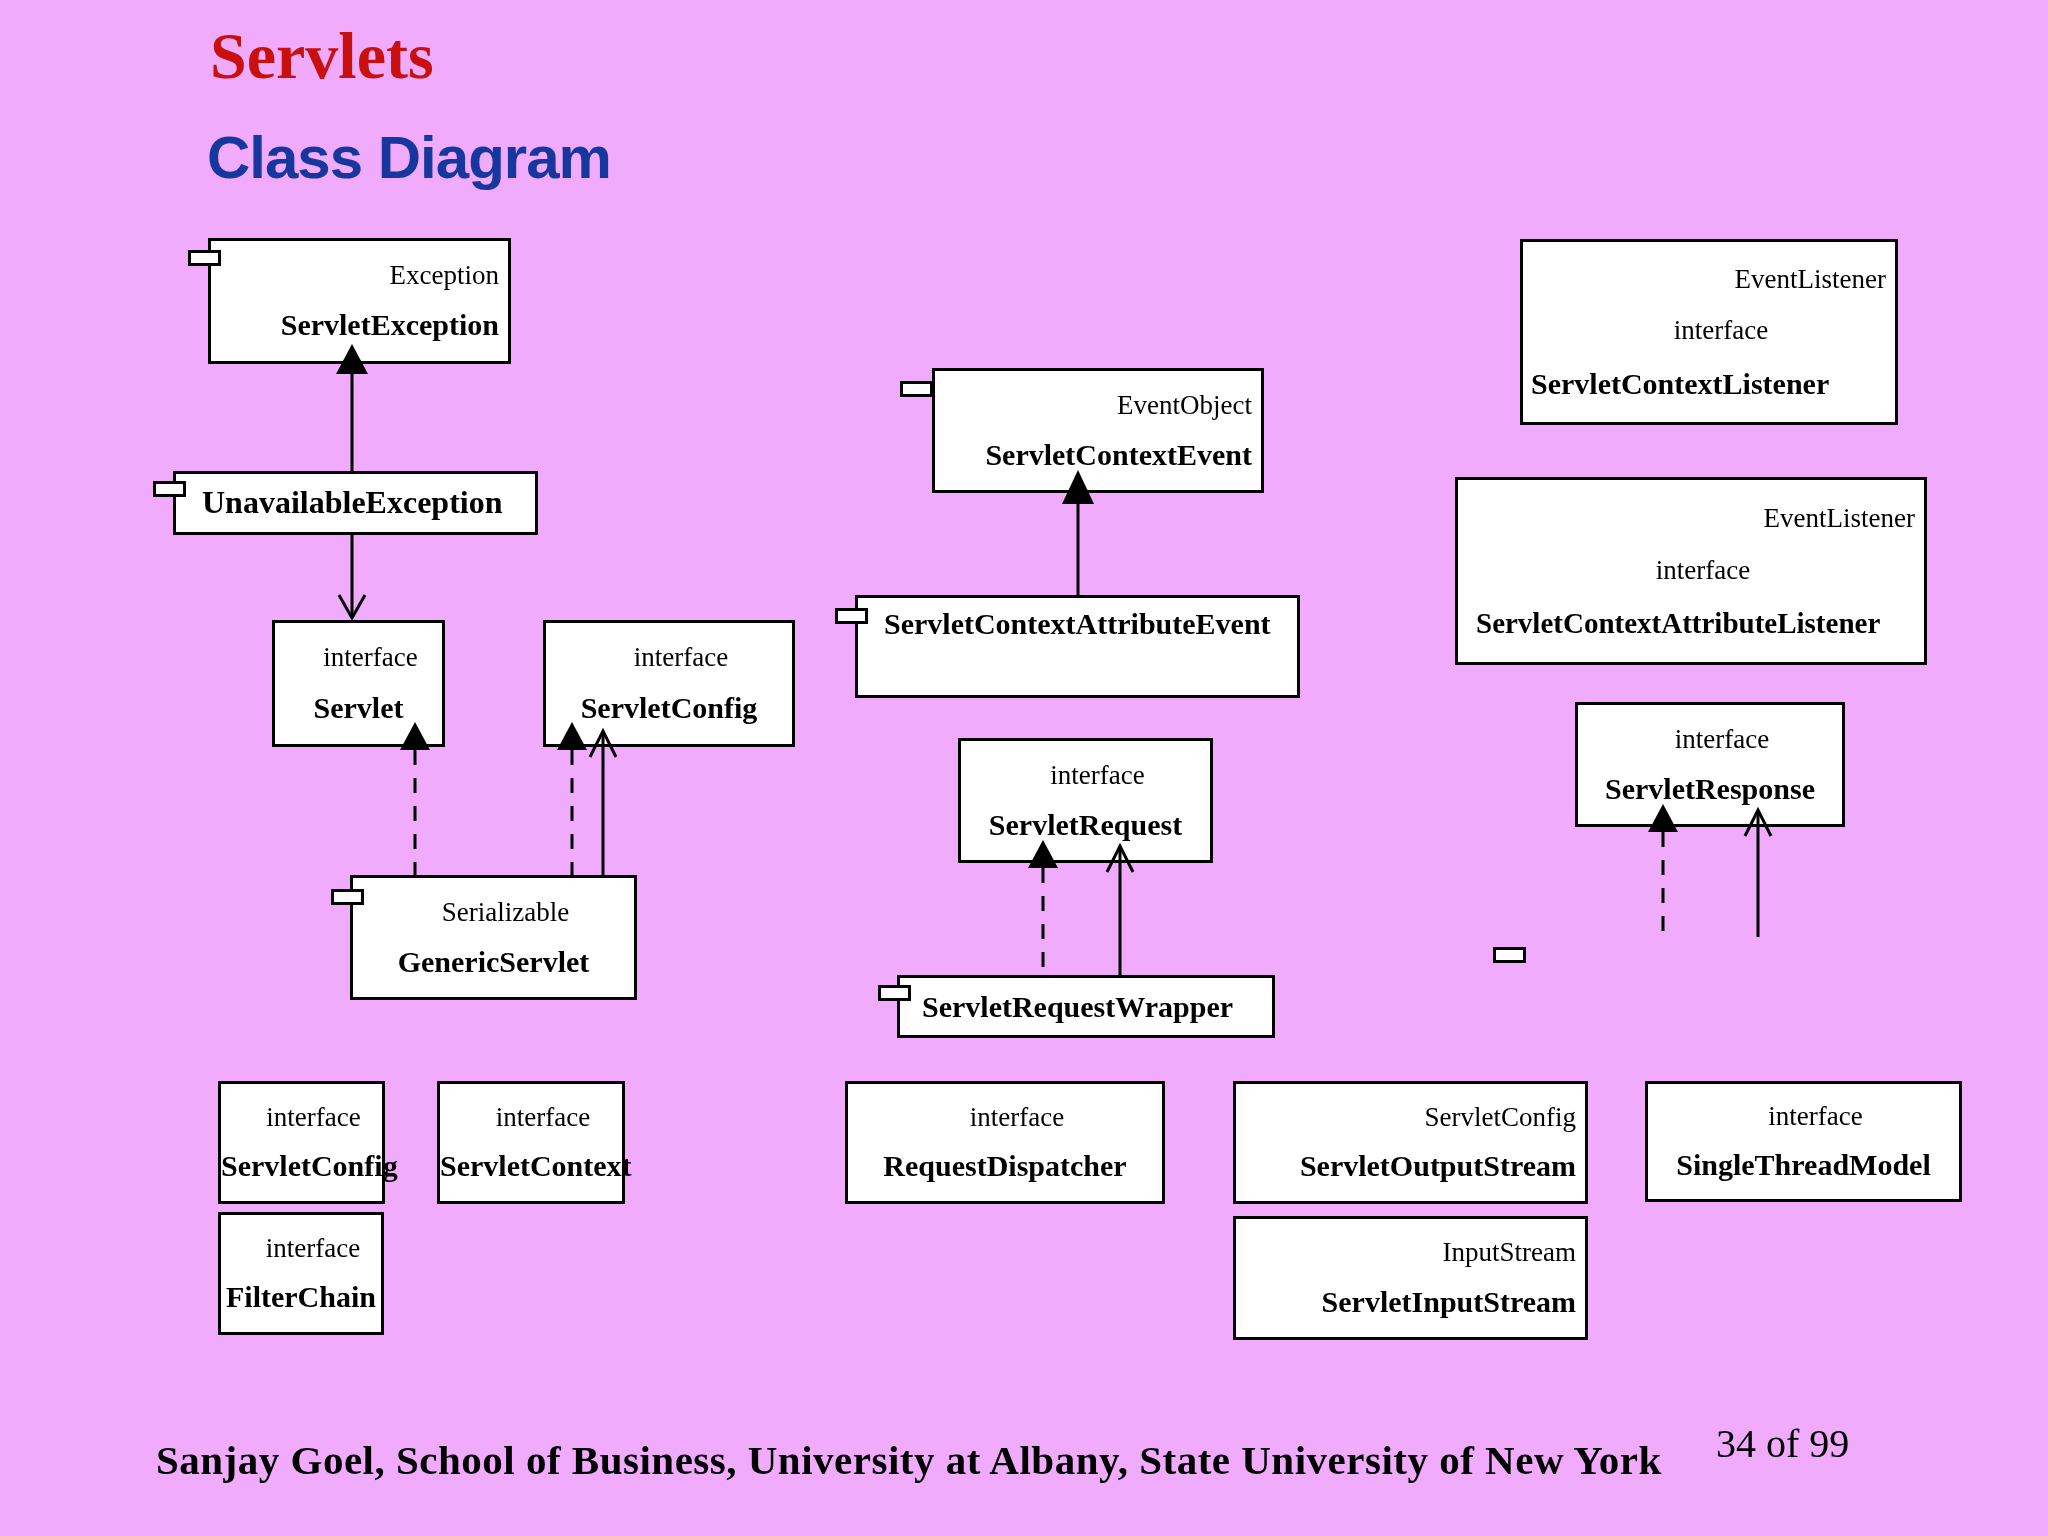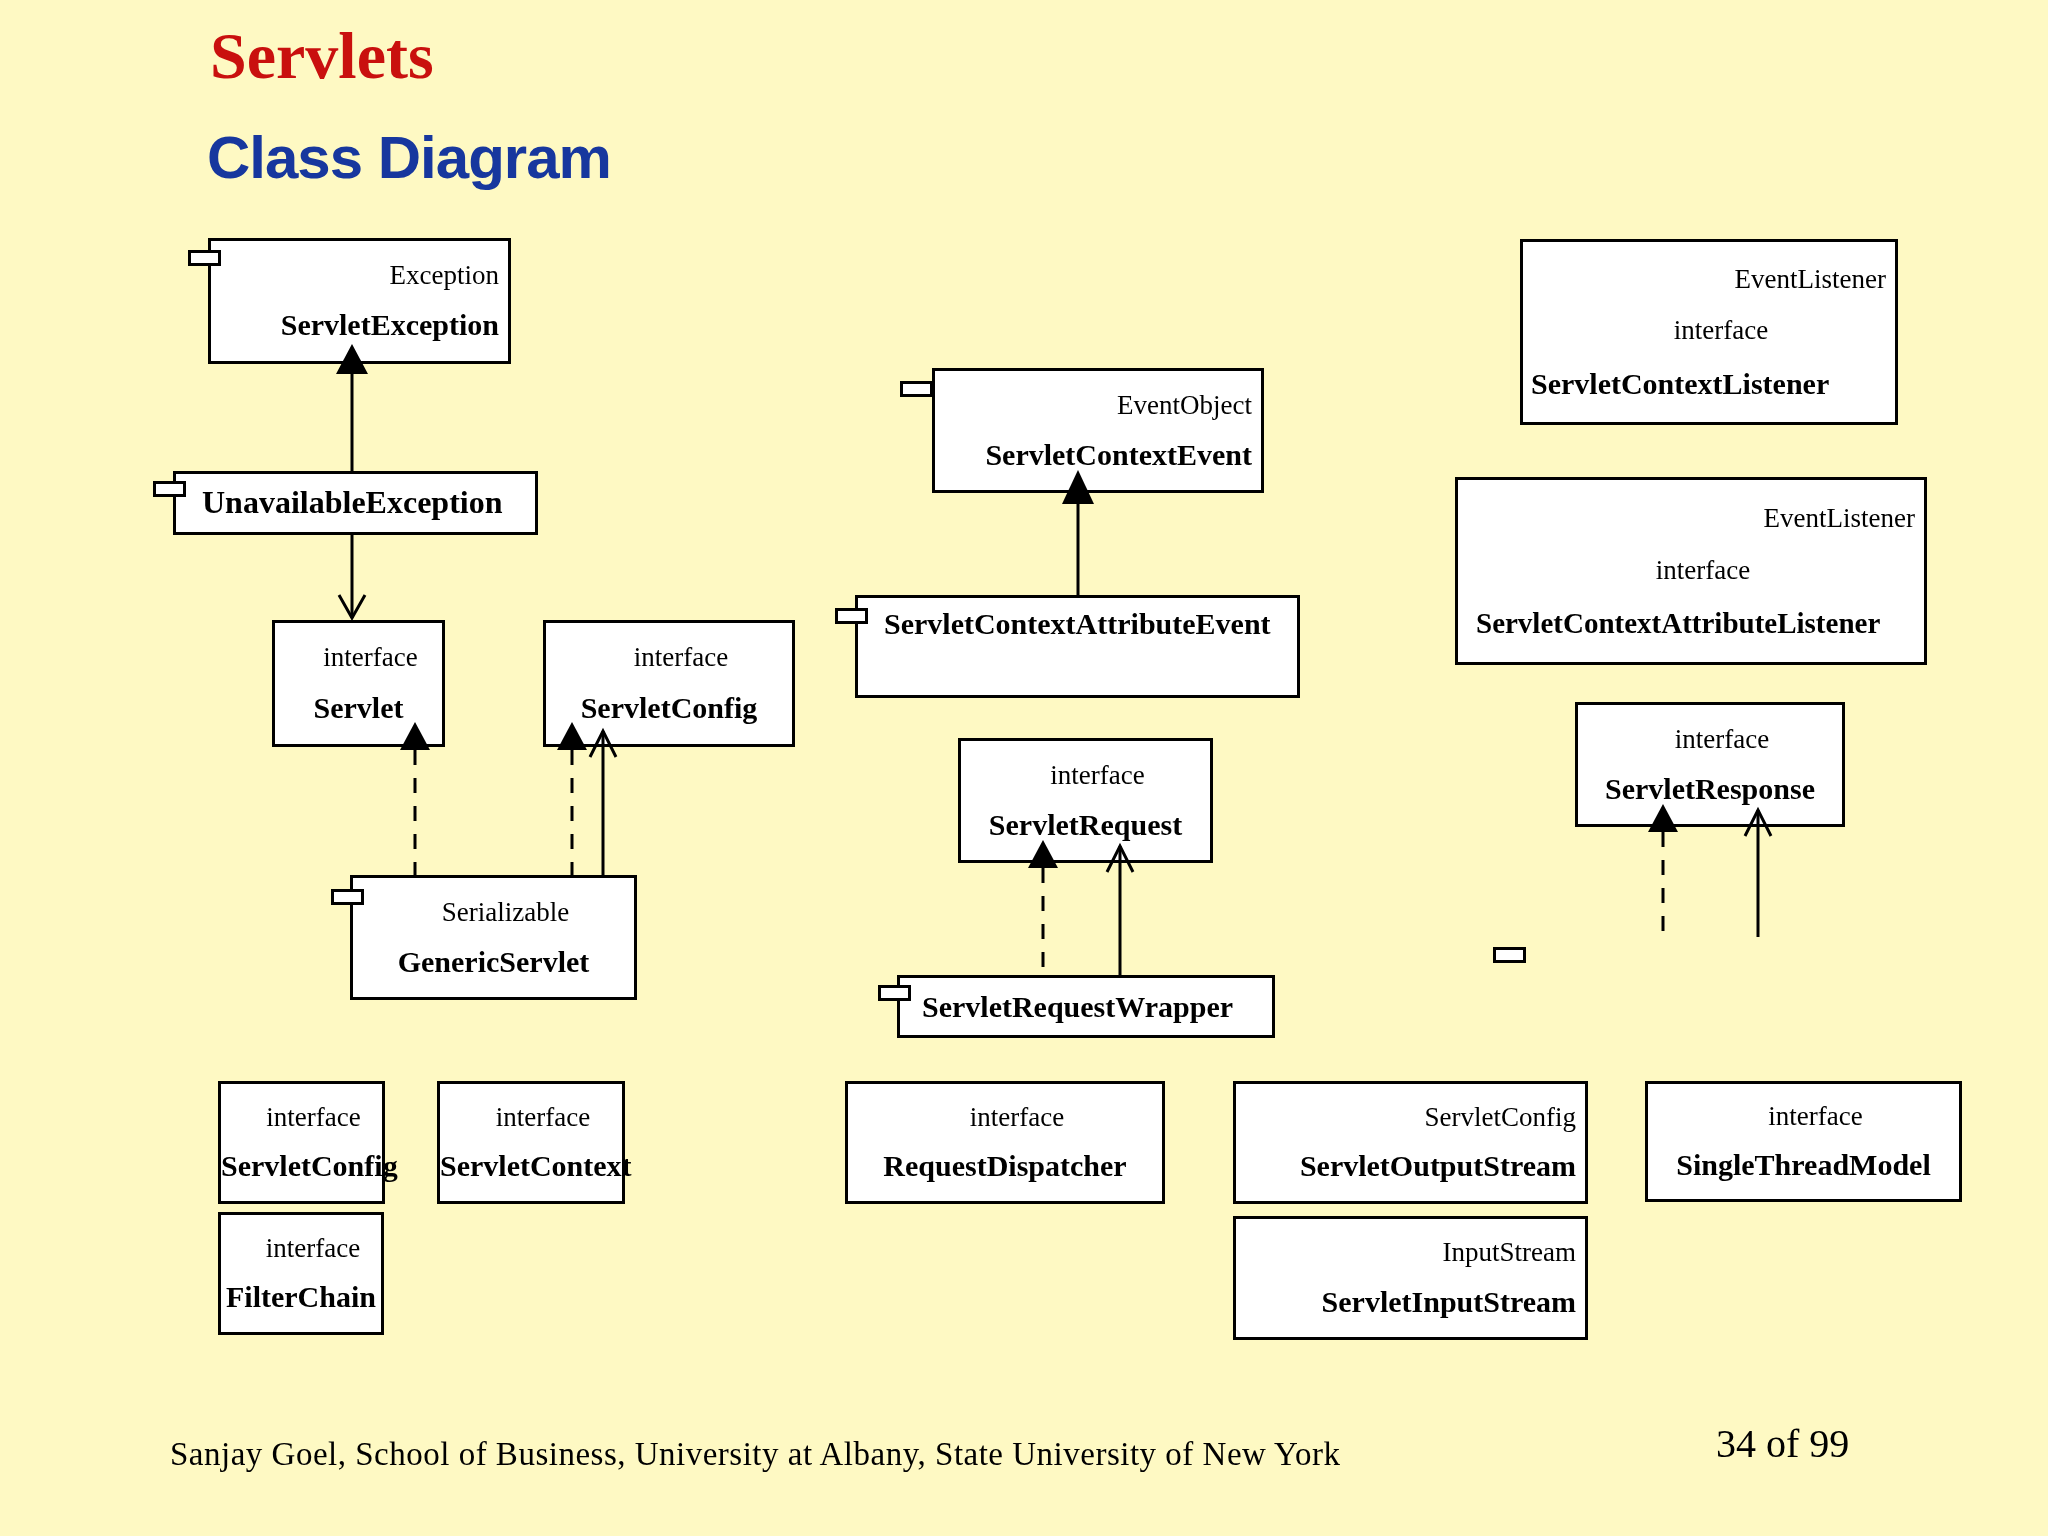--- a/index.html
+++ b/index.html
@@ -1,19 +1,19 @@
 <!DOCTYPE html>
 <html><head>
 <meta charset="utf-8">
 <style>
   html,body{margin:0;padding:0;background:#ffffff;}
   #canvas{
     position:relative;
     width:2048px;height:1536px;
-    background:#fef9c3;
+    background:#f0abfc;
     overflow:hidden;
     font-family:"Liberation Serif","DejaVu Serif",serif;
     color:#000;
   }
   .slide-title{
     position:absolute;left:210px;top:20px;
     font-family:"Liberation Serif","DejaVu Serif",serif;
     font-weight:700;font-size:66px;line-height:1.1;
   }
   .slide-subtitle{
@@ -38,22 +38,22 @@
   .pl-md{padding-left:22px;}
   .v-top{justify-content:flex-start;padding-top:10px;}
   .v-center{justify-content:center;}
   .tab{
     position:absolute;box-sizing:border-box;
     width:33px;height:16px;border:3px solid #000;background:#fff;
     z-index:3;
   }
   #edges{position:absolute;left:0;top:0;z-index:4;pointer-events:none;}
   .footer-credit{
-    position:absolute;left:170px;top:1436px;
-    font-size:33px;font-weight:400;letter-spacing:0.5px;
+    position:absolute;left:156px;top:1436px;
+    font-size:41px;font-weight:700;letter-spacing:0.5px;
   }
   .page-label{
     position:absolute;left:1716px;top:1420px;
     font-size:40px;font-weight:400;
   }
 </style>
 </head>
 <body>
 
 <div id="canvas">

